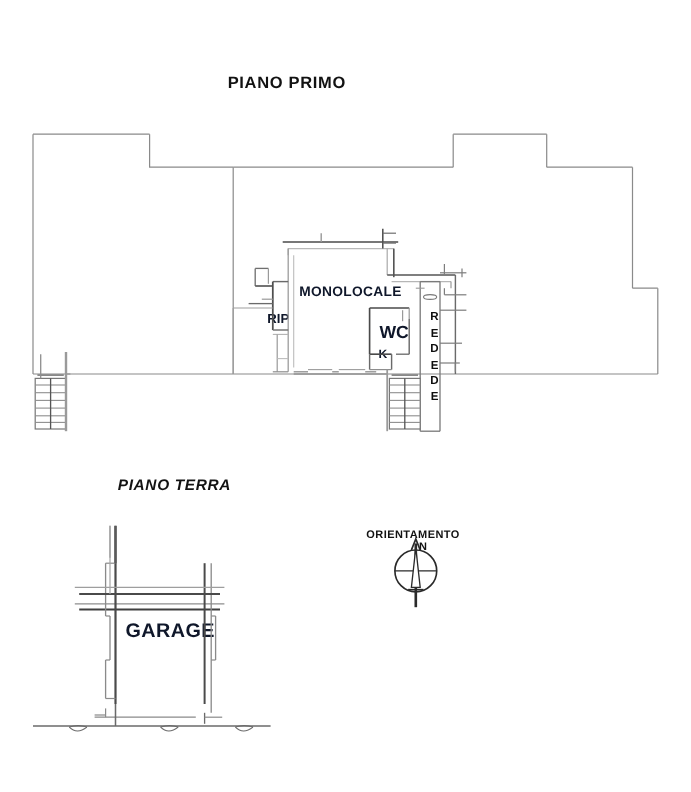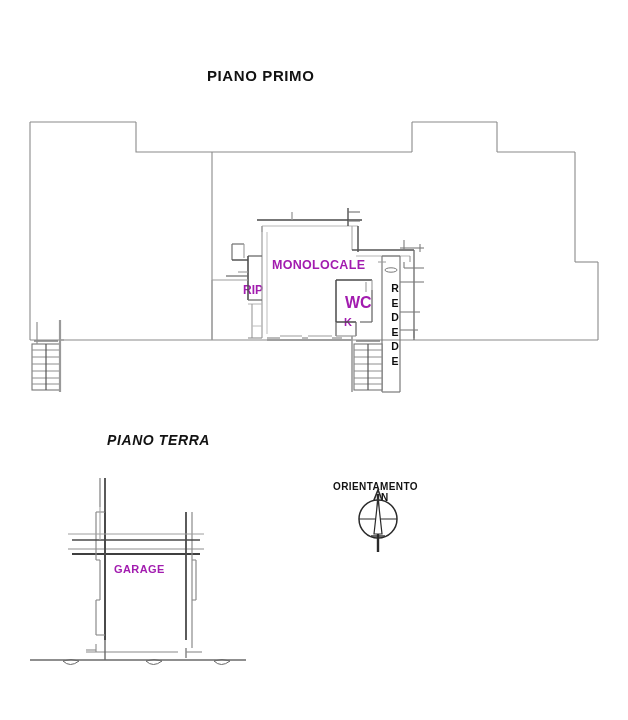--- a/index.html
+++ b/index.html
@@ -53,21 +53,21 @@
     left: 333px;
     top: 481px;
     font-size: 10px;
     letter-spacing: 0.4px;
   }
   .room-label {
     position: absolute;
     font-family: "Liberation Sans", sans-serif;
     font-weight: bold;
     white-space: nowrap;
-    color: #a21caf;
+    color: #0f172a;
   }
   #label-monolocale {
     left: 272px;
     top: 258px;
     font-size: 12.5px;
     letter-spacing: 0.3px;
   }
   #label-rip {
     left: 243px;
     top: 283px;
@@ -79,21 +79,21 @@
     font-size: 16px;
   }
   #label-k {
     left: 344px;
     top: 316px;
     font-size: 11px;
   }
   #label-garage {
     left: 114px;
     top: 563px;
-    font-size: 11px;
+    font-size: 18px;
     letter-spacing: 0.4px;
     text-align: center;
   }
   #label-rededede {
     position: absolute;
     left: 389px;
     top: 281px;
     font-family: "Liberation Sans", sans-serif;
     font-weight: bold;
     font-size: 10.5px;

